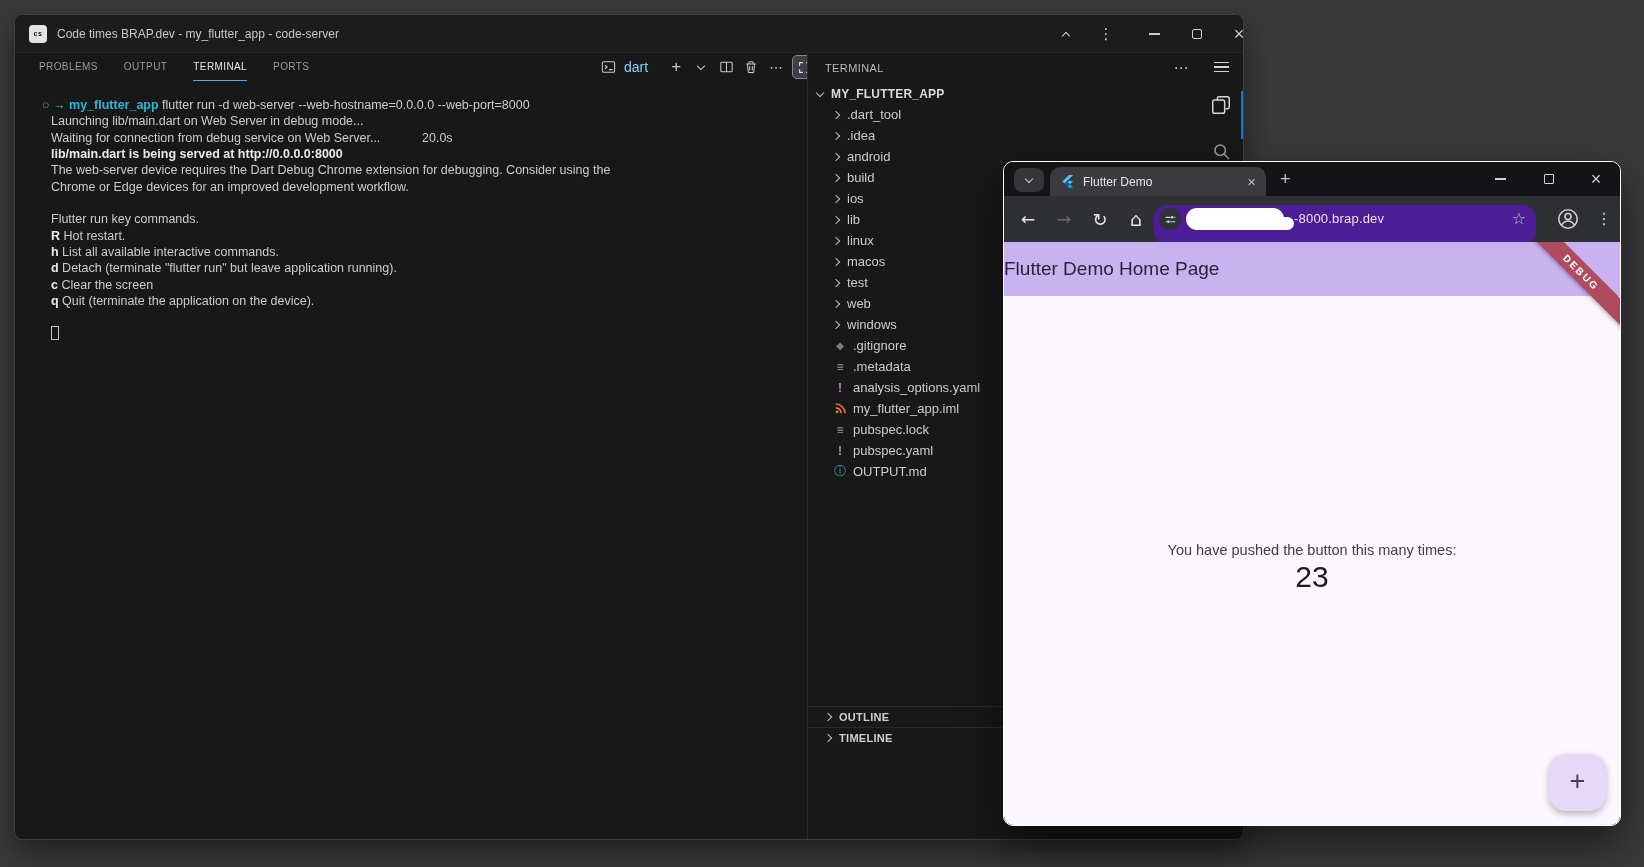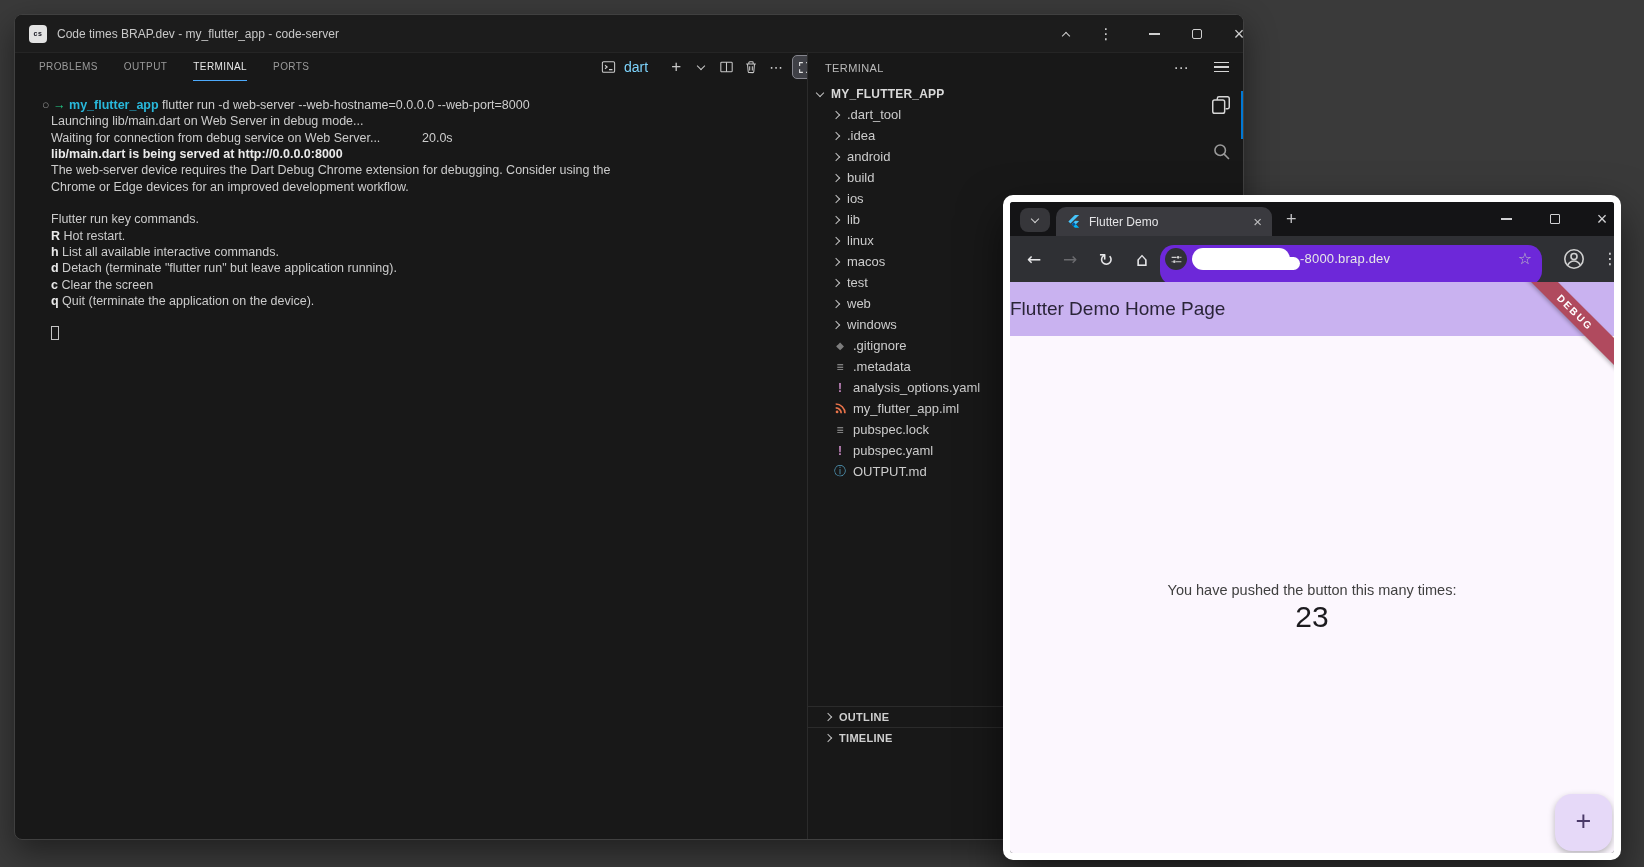--- a/index.html
+++ b/index.html
@@ -65,37 +65,37 @@
   .section-row .chev{color:#c0c0c0;margin-right:8px}
 
   
   .activitybar{position:absolute;right:0;top:38px;width:44px;bottom:0}
   .ab-item{position:absolute;left:0;width:44px;height:28px;display:flex;align-items:center;justify-content:center;
     flex-direction:column;gap:3px}
   .bar{width:15px;height:1.6px;background:#d4d4d4}
   .ab-indicator{position:absolute;right:0;top:38px;height:48px;width:2px;background:#0078d4}
 
   
-  .browser{position:absolute;left:1003px;top:195px;width:618px;height:665px;background:#2f3034;
-    border:7px solid #ffffff;border-radius:10px;box-shadow:0 18px 44px rgba(0,0,0,.55);overflow:hidden}
+  .browser{position:absolute;left:1003px;top:161px;width:618px;height:665px;background:#2f3034;
+    border:1px solid #ffffff;border-radius:10px;box-shadow:0 18px 44px rgba(0,0,0,.55);overflow:hidden}
   .b-tabstrip{position:relative;height:34px;background:#141416}
   .b-tabsearch{position:absolute;left:10px;top:6px;width:30px;height:24px;border-radius:8px;background:#36363a;
     display:flex;align-items:center;justify-content:center;color:#d0d0d0}
   .b-tab{position:absolute;left:46px;top:5px;width:216px;height:29px;background:#3a3a3f;
     border-radius:10px 10px 0 0;display:flex;align-items:center;padding:0 10px;color:#e4e4e6}
   .b-tab-title{font-size:12px;margin-left:8px;flex:1}
   .b-tab-close{color:#bdbdbf;font-size:15px}
   .b-newtab{position:absolute;left:276px;top:0;height:34px;display:flex;align-items:center;
     color:#c6c6c8;font-size:18px;font-weight:300}
   .b-ctl{position:absolute;top:0;height:34px;width:30px;display:flex;align-items:center;justify-content:center;color:#d2d2d4}
   .b-toolbar{position:absolute;top:34px;left:0;right:0;height:46px;background:#2f3034}
   .b-nav{position:absolute;top:11px;width:24px;height:24px;display:flex;align-items:center;justify-content:center;
     font-size:17px;color:#e6e6e8;font-family:"DejaVu Sans",sans-serif}
   .b-nav.disabled{color:#6a6a6e}
-  .b-omnibox{position:absolute;left:150px;top:9px;width:382px;height:40px;border-radius:14px;background:#6d28d9}
+  .b-omnibox{position:absolute;left:150px;top:9px;width:382px;height:40px;border-radius:14px;background:#4c1d95}
   .b-tune{position:absolute;left:5px;top:3px;width:22px;height:22px;border-radius:50%;background:#303136;
     display:flex;align-items:center;justify-content:center}
   .b-redact{position:absolute;left:32px;top:3px;width:98px;height:22px;background:#ffffff;border-radius:11px}
   .b-redact2{position:absolute;left:86px;top:12px;width:54px;height:13px;background:#ffffff;border-radius:7px}
   .b-url{position:absolute;left:140px;top:0;height:28px;line-height:28px;font-size:13px;color:#e6e6e8;letter-spacing:.2px}
   .b-star{position:absolute;right:10px;top:0;height:28px;line-height:28px;font-size:16px;color:#bfbfc3;
     font-family:"DejaVu Sans",sans-serif}
   .b-profile{position:absolute;left:552px;top:11px;width:24px;height:24px}
   .b-kebab{position:absolute;left:592px;top:11px;width:16px;height:24px;color:#d2d2d4;font-size:16px;
     text-align:center;line-height:24px;font-family:"DejaVu Sans",sans-serif}

